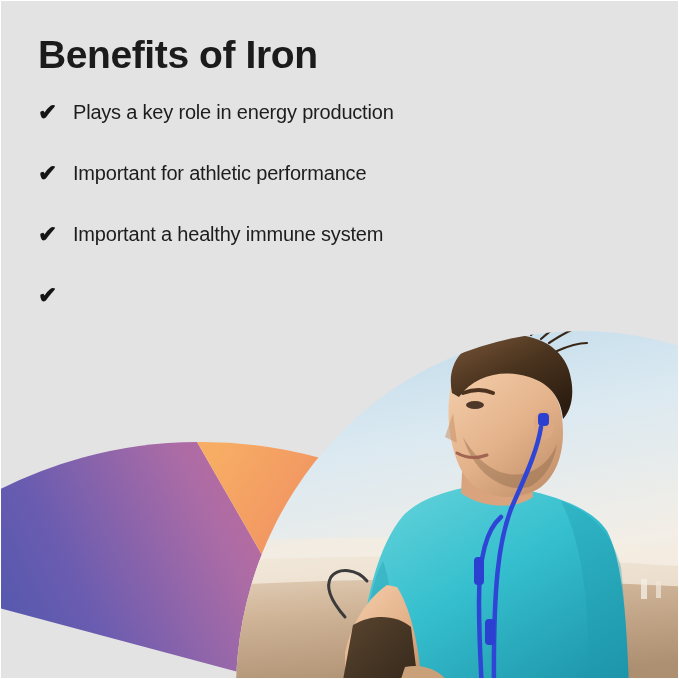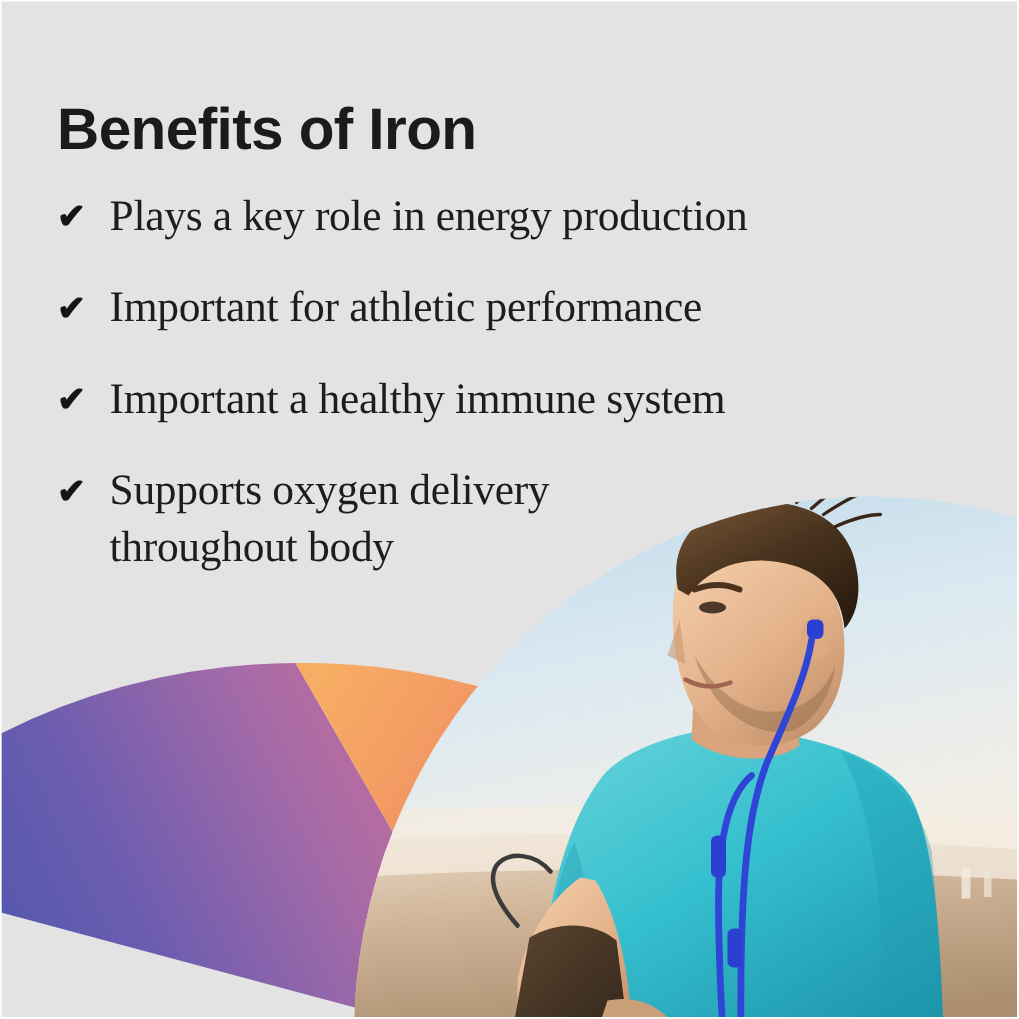--- a/index.html
+++ b/index.html
@@ -35,21 +35,20 @@
     pointer-events: none;
   }
 
   
   #textblock {
     position: absolute;
     left: 37px;
     top: 30px;
     width: 600px;
     z-index: 5;
-    margin-top: 32px;
   }
   #page-title {
     font-size: 39px;
     font-weight: bold;
     color: #1b1b1b;
     letter-spacing: -0.4px;
     line-height: 48px;
     margin: 0 0 14px 0;
     white-space: nowrap;
   }
@@ -66,27 +65,26 @@
   .bullet .check {
     flex: 0 0 auto;
     width: 30px;
     font-size: 23px;
     font-weight: bold;
     color: #151515;
     line-height: 38px;
     margin-right: 5px;
   }
   .bullet .btext {
-    font-size: 29px;
+    font-size: 20px;
     font-weight: 400;
     color: #1d1d1d;
     line-height: 38px;
     letter-spacing: -0.2px;
     white-space: pre-line;
-    font-family: Liberation Serif, serif;
   }
 </style>
 </head>
 <body>
 
 <div id="canvas">
   <div id="bg">
 
     <svg id="graphic" viewBox="0 0 677 677" width="677" height="677" xmlns="http://www.w3.org/2000/svg">
       <defs>
@@ -243,20 +241,18 @@
         <li class="bullet">
           <span class="check">✔</span>
           <span class="btext">Important for athletic performance</span>
         </li>
         <li class="bullet">
           <span class="check">✔</span>
           <span class="btext">Important a healthy immune system</span>
         </li>
         <li class="bullet">
           <span class="check">✔</span>
-          <span class="btext">Supports oxygen delivery
-throughout body</span>
         </li>
       </ul>
     </div>
 
   </div>
 </div>
 
 </body></html>

